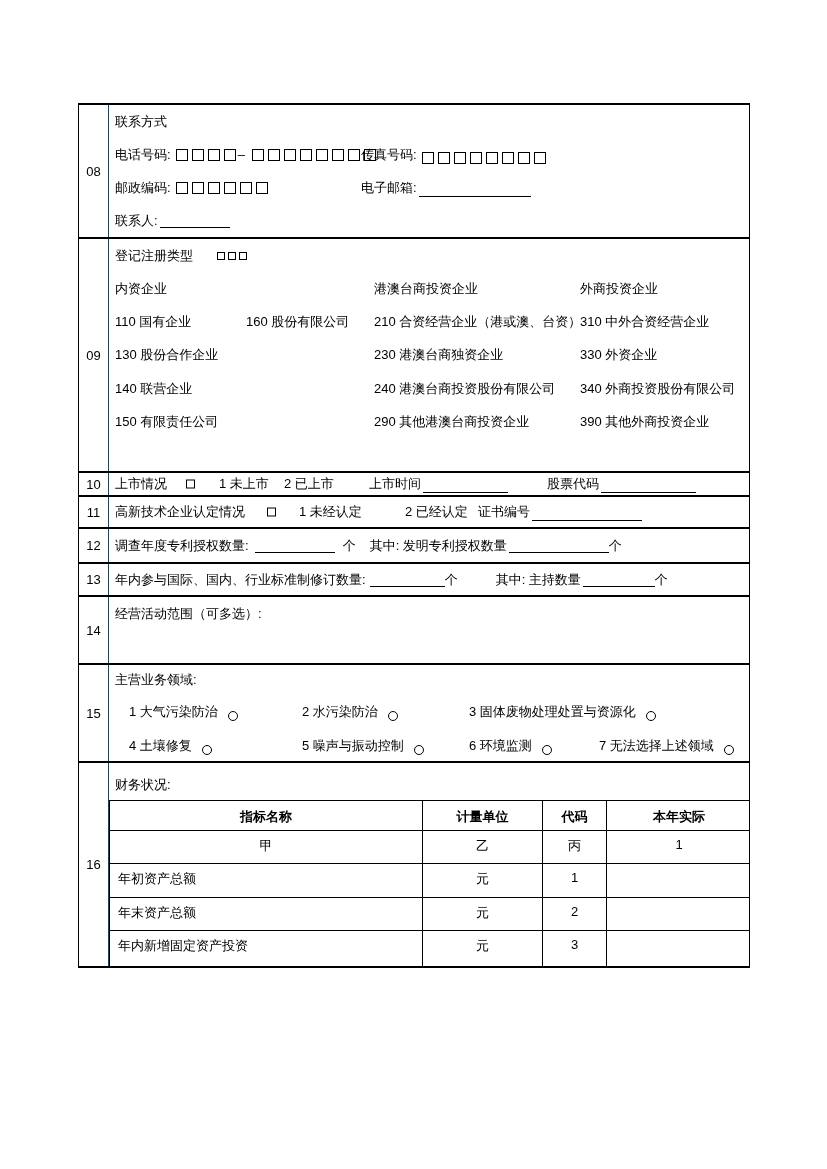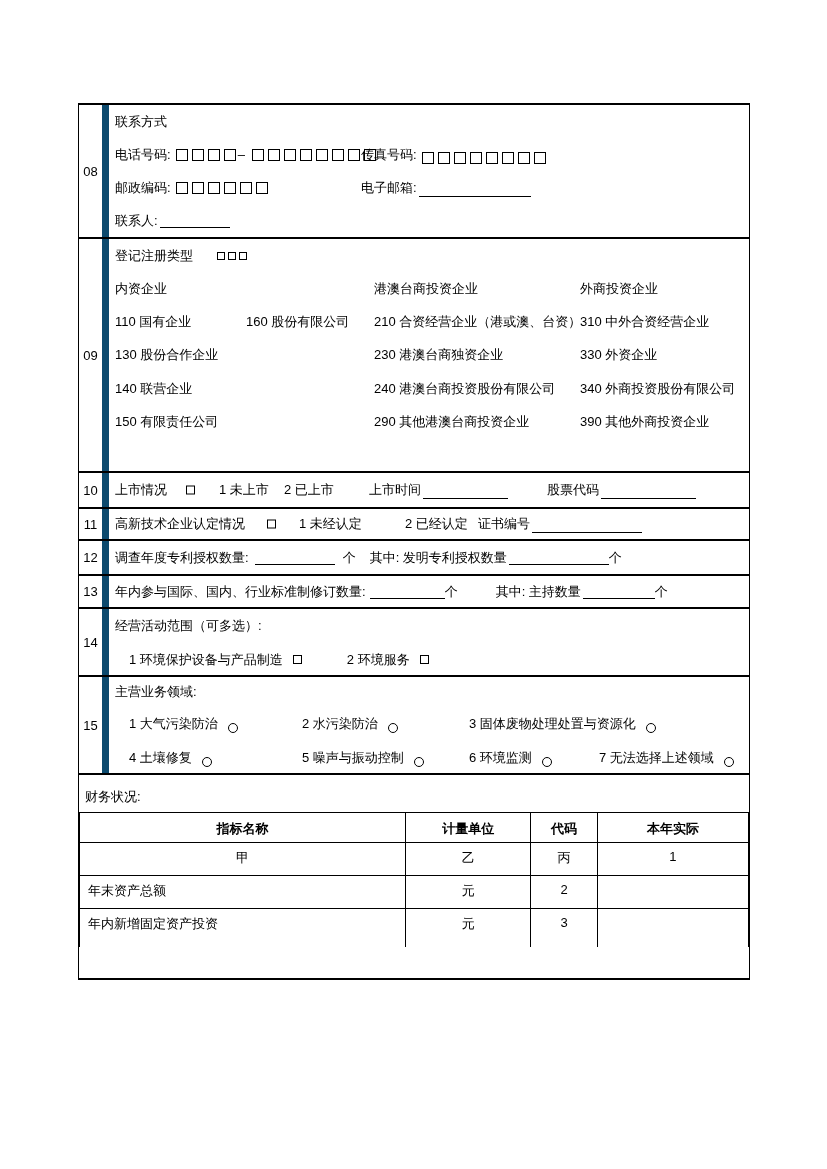--- a/index.html
+++ b/index.html
@@ -2,21 +2,21 @@
 <html><head>
 <meta charset="utf-8">
 <style>
   html,body{margin:0;padding:0;background:#fff;}
   .page{position:relative;width:827px;height:1169px;background:#fff;overflow:hidden;
         font-family:"Liberation Sans","DejaVu Sans",sans-serif;font-size:13px;color:#000;}
   .ftable{position:absolute;left:78px;top:103px;width:672px;box-sizing:border-box;
           border:1px solid #000;border-top:2px solid #000;border-bottom:2px solid #000;}
   .frow{display:flex;box-sizing:border-box;}
   .frow + .frow{border-top:2px solid #000;}
-  .numcell{width:30px;min-width:30px;border-right:7px solid #0c4a6e;display:flex;
+  .numcell{width:30px;min-width:30px;border-right:1px solid #0c4a6e;display:flex;
            align-items:center;justify-content:center;box-sizing:border-box;}
   .ccell{flex:1;position:relative;overflow:hidden;box-sizing:border-box;}
   .line{position:relative;display:flex;align-items:center;padding-left:6px;white-space:nowrap;box-sizing:border-box;}
   .fullline{height:100%;}
   .abs{position:absolute;top:50%;transform:translateY(-50%);display:inline-flex;align-items:flex-end;white-space:nowrap;}
   .uline{display:inline-block;border-bottom:1px solid #000;height:13px;margin-left:2px;}
   .boxes{display:inline-flex;align-items:center;margin-left:5px;}
   .bx{display:inline-block;width:10px;height:10px;border:1px solid #000;margin-right:4px;background:#fff;}
   .boxes.sm .bx{width:6px;height:6px;margin-right:3px;}
   .mark-box{display:inline-block;width:7px;height:7px;border:1px solid #000;background:#fff;}
@@ -131,21 +131,21 @@
           <span class="abs" style="left:471px">340 外商投资股份有限公司</span>
         </div>
         <div class="line" style="height:33.5px">
           <span class="abs" style="left:6px">150 有限责任公司</span>
           <span class="abs" style="left:265px">290 其他港澳台商投资企业</span>
           <span class="abs" style="left:471px">390 其他外商投资企业</span>
         </div>
       </div>
     </div>
 
-    <div class="frow" style="height:36px">
+    <div class="frow" style="height:24px">
       <div class="numcell">10</div>
       <div class="ccell">
         <div class="line fullline">
           <span class="abs" style="left:6px">上市情况</span>
           <span class="abs mark-box" style="left:77px"></span>
           <span class="abs" style="left:110px">1 未上市</span>
           <span class="abs" style="left:175px">2 已上市</span>
           <span class="abs" style="left:260px">
             <span>上市时间</span>
             <span class="uline" style="width:85px"></span>
@@ -201,26 +201,20 @@
         </div>
       </div>
     </div>
 
     <div class="frow" style="height:68px">
       <div class="numcell">14</div>
       <div class="ccell">
         <div class="line" style="height:33px">
           <span>经营活动范围（可多选）:</span>
         </div>
-        <div class="line" style="height:35px">
-          <span style="margin-left:14px">1 环境保护设备与产品制造</span>
-          <span class="mark-box" style="margin-left:10px"></span>
-          <span style="margin-left:45px">2 环境服务</span>
-          <span class="mark-box" style="margin-left:10px"></span>
-        </div>
       </div>
     </div>
 
     <div class="frow" style="height:98px">
       <div class="numcell">15</div>
       <div class="ccell">
         <div class="line" style="height:30px">
           <span>主营业务领域:</span>
         </div>
         <div class="line" style="height:34px">
@@ -252,20 +246,21 @@
           </span>
           <span class="abs" style="left:490px">
             <span>7 无法选择上述领域</span>
             <span class="mark-circle" style="margin-left:10px"></span>
           </span>
         </div>
       </div>
     </div>
 
     <div class="frow" style="height:205px">
+      <div class="numcell">16</div>
       <div class="ccell">
         <div class="line" style="height:37px;align-items:flex-end;padding-bottom:6px">
           <span>财务状况:</span>
         </div>
         <table class="fintable">
           <colgroup>
             <col style="width:313px">
               <col style="width:120px">
               <col style="width:64px">
               <col style="width:145px">
@@ -276,20 +271,26 @@
             <th>计量单位</th>
             <th>代码</th>
             <th>本年实际</th>
           </tr>
           <tr style="height:33px">
             <td class="center">甲</td>
             <td class="center">乙</td>
             <td class="center">丙</td>
             <td class="center">1</td>
           </tr>
+          <tr style="height:34px">
+            <td class="name">年初资产总额</td>
+            <td class="center">元</td>
+            <td class="center">1</td>
+            <td class="center"></td>
+          </tr>
           <tr style="height:33px">
             <td class="name">年末资产总额</td>
             <td class="center">元</td>
             <td class="center">2</td>
             <td class="center"></td>
           </tr>
           <tr style="height:38px">
             <td class="name">年内新增固定资产投资</td>
             <td class="center">元</td>
             <td class="center">3</td>

